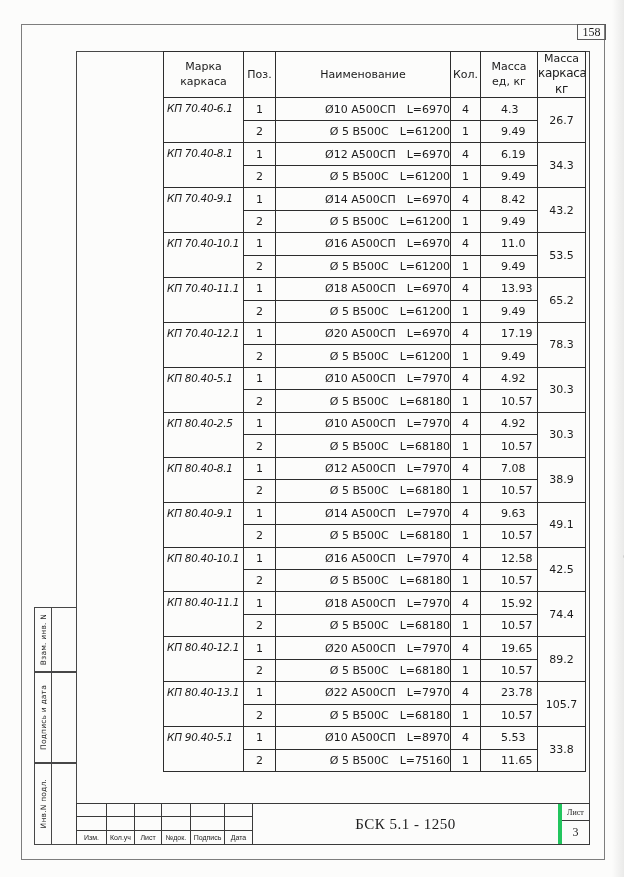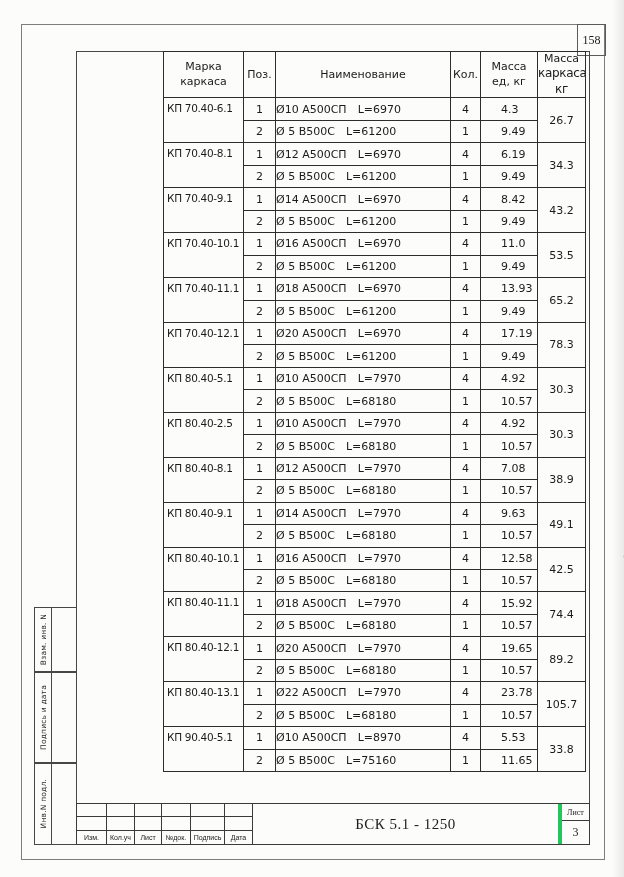--- a/index.html
+++ b/index.html
@@ -3,21 +3,21 @@
 <meta charset="utf-8">
 <style>
   html,body{margin:0;padding:0;background:#e9e9e9;}
   .sheet{position:relative;width:624px;height:877px;background:#fcfcfb;overflow:hidden;
          font-family:"DejaVu Sans",sans-serif;color:#1b1b1b;}
   .scan-edge{position:absolute;right:0;top:0;width:12px;height:100%;
              background:linear-gradient(to right,rgba(0,0,0,0),rgba(0,0,0,0.07));}
   
   .outer-frame{position:absolute;left:21px;top:24px;width:584px;height:836px;
                border:1px solid #7d7d7d;box-sizing:border-box;}
-  .pagenum-box{position:absolute;left:577px;top:24px;width:29px;height:32px;
+  .pagenum-box{position:absolute;left:577px;top:24px;width:29px;height:16px;
                border:1px solid #5a5a5a;box-sizing:border-box;display:flex;align-items:center;justify-content:center;
                font-family:"Liberation Serif",serif;font-size:12px;}
   
   .drawing-frame{position:absolute;left:76px;top:51px;width:514px;height:794px;
                  border:1.5px solid #474747;box-sizing:border-box;}
   
   .strip-box{position:absolute;left:34px;width:43px;border:1.4px solid #474747;
              box-sizing:border-box;display:flex;}
   .strip-label-cell{width:16px;border-right:1.2px solid #474747;display:flex;
                     align-items:center;justify-content:center;}
@@ -27,23 +27,23 @@
   
   .spec{position:absolute;left:163px;top:51px;width:422px;border-collapse:collapse;
         table-layout:fixed;}
   .spec th,.spec td{border:1.5px solid #2d2d2d;padding:0;overflow:hidden;}
   .spec thead tr{height:42px;}
   .spec tbody tr{height:22.46px;}
   .spec th{font-weight:normal;font-size:11px;line-height:1.3;text-align:center;vertical-align:middle;}
   .spec th .small{font-size:12px;letter-spacing:-0.3px;}
   .spec td{font-size:11px;vertical-align:middle;}
   .spec td.mark{vertical-align:top;text-align:left;padding:4px 0 0 3px;
-                font-size:10.5px;letter-spacing:-0.3px;}
+                font-size:10.5px;letter-spacing:-0.3px;font-style:italic;}
   .spec td.pos{text-align:center;}
-  .spec td.name{text-align:left;}
+  .spec td.name{text-align:right;}
   .spec td.name .len{margin-left:11px;}
   .spec td.qty{text-align:center;}
   .spec td.umass{text-align:left;padding-left:20px;}
   .spec td.fmass{text-align:center;vertical-align:middle;}
   
   .title-block{position:absolute;left:76px;top:803px;width:514px;height:42px;
                border:1.5px solid #3a3a3a;box-sizing:border-box;display:flex;background:#fcfcfb;}
   .sig-grid{display:grid;grid-template-columns:30px 28px 27px 29px 34px 28px;
             grid-template-rows:1fr 1fr 1fr;width:176px;box-sizing:border-box;}
   .sig-cell{border-right:1px solid #3a3a3a;border-bottom:1px solid #3a3a3a;

